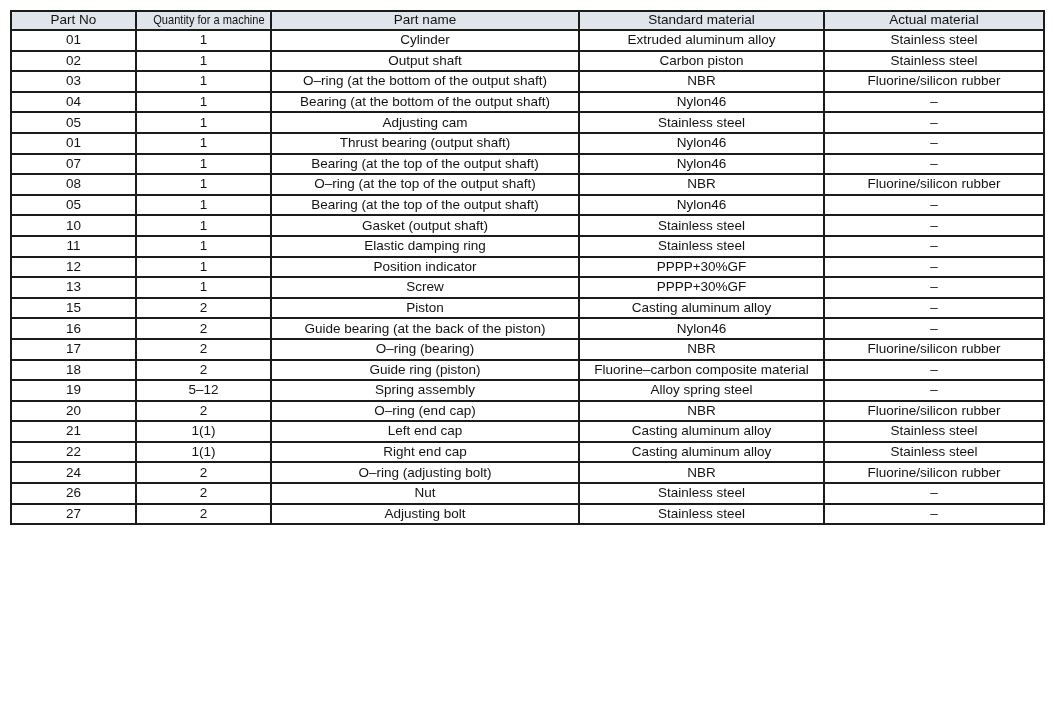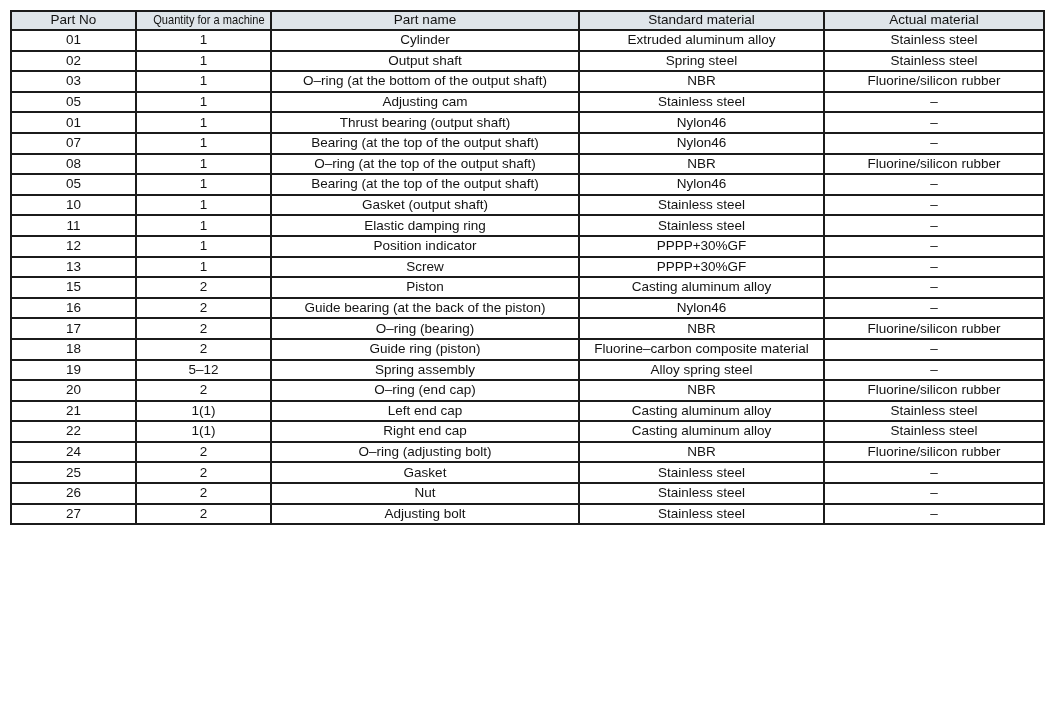--- a/index.html
+++ b/index.html
@@ -42,20 +42,21 @@
     font-size: 13.5px;
     line-height: 1.05;
     white-space: nowrap;
     overflow: hidden;
   }
   table.parts-table thead th {
     background: var(--header-bg);
     font-weight: normal;
     height: 19px;
     font-size: 13.5px;
+    border-radius: 6px;
   }
   .condensed {
     display: inline-block;
     transform: scaleX(0.82);
     transform-origin: center;
     white-space: nowrap;
   }
 </style>
 </head>
 <body>
@@ -93,29 +94,36 @@
           <td>01</td>
           <td>1</td>
           <td>Cylinder</td>
           <td>Extruded aluminum alloy</td>
           <td>Stainless steel</td>
         </tr>
         <tr>
           <td>02</td>
           <td>1</td>
           <td>Output shaft</td>
-          <td>Spring steel</td>
+          <td>Carbon piston</td>
           <td>Stainless steel</td>
         </tr>
         <tr>
           <td>03</td>
           <td>1</td>
           <td>O–ring (at the bottom of the output shaft)</td>
           <td>NBR</td>
           <td>Fluorine/silicon rubber</td>
+        </tr>
+        <tr>
+          <td>04</td>
+          <td>1</td>
+          <td>Bearing (at the bottom of the output shaft)</td>
+          <td>Nylon46</td>
+          <td>–</td>
         </tr>
         <tr>
           <td>05</td>
           <td>1</td>
           <td>Adjusting cam</td>
           <td>Stainless steel</td>
           <td>–</td>
         </tr>
         <tr>
           <td>01</td>
@@ -228,27 +236,20 @@
           <td>Right end cap</td>
           <td>Casting aluminum alloy</td>
           <td>Stainless steel</td>
         </tr>
         <tr>
           <td>24</td>
           <td>2</td>
           <td>O–ring (adjusting bolt)</td>
           <td>NBR</td>
           <td>Fluorine/silicon rubber</td>
-        </tr>
-        <tr>
-          <td>25</td>
-          <td>2</td>
-          <td>Gasket</td>
-          <td>Stainless steel</td>
-          <td>–</td>
         </tr>
         <tr>
           <td>26</td>
           <td>2</td>
           <td>Nut</td>
           <td>Stainless steel</td>
           <td>–</td>
         </tr>
         <tr>
           <td>27</td>

